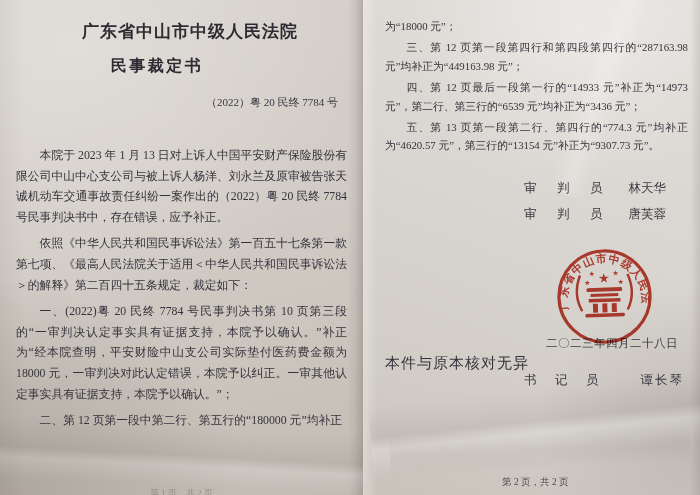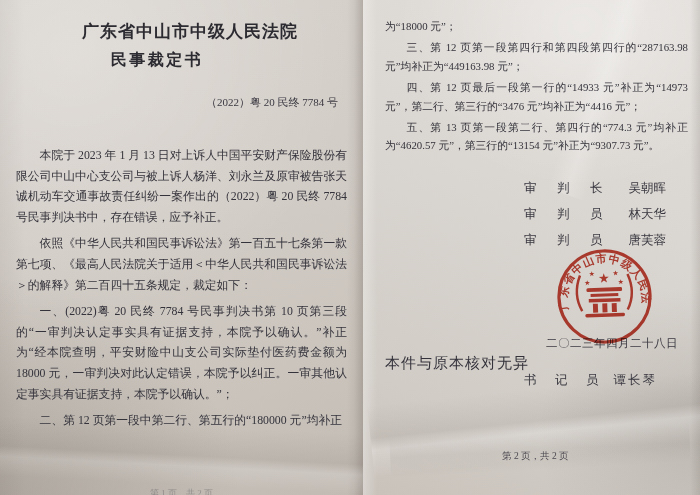--- a/index.html
+++ b/index.html
@@ -46,45 +46,45 @@
   .w2{left:-10px;top:425px;width:380px;height:60px;transform:rotate(3deg);
       background:linear-gradient(to bottom, transparent, rgba(92,84,76,0.10) 50%, rgba(255,255,255,0.14) 68%, transparent);}
   .w3{left:580px;top:-20px;width:40px;height:220px;transform:rotate(18deg);
       background:linear-gradient(to right, transparent, rgba(255,255,255,0.22), transparent);}
   .w4{left:390px;top:430px;width:300px;height:40px;transform:rotate(-3deg);
       background:linear-gradient(to bottom, transparent, rgba(98,90,82,0.08), transparent);}
 
   
   .court-title{position:absolute;left:60px;top:20px;width:260px;text-align:center;
     font-size:17px;font-weight:bold;letter-spacing:1px;color:#2c2b31;}
-  .doc-type{position:absolute;left:82px;top:50px;width:150px;text-align:center;
+  .doc-type{position:absolute;left:82px;top:56px;width:150px;text-align:center;
     font-size:16px;font-weight:bold;letter-spacing:2.5px;color:#2c2b31;}
   .case-number{position:absolute;left:180px;top:95px;width:158px;text-align:right;
     font-size:11px;color:#3a3941;}
   .body-left{position:absolute;left:16px;top:145px;width:331px;
     font-size:11.8px;line-height:20.6px;text-align:justify;color:#34333b;}
   .body-left p{margin:0 0 6px;text-indent:2em;}
   .body-left p.nowrap{white-space:nowrap;overflow:hidden;}
   .body-right{position:absolute;left:385px;top:17px;width:303px;
     font-size:10.8px;line-height:18.4px;text-align:justify;color:#34333b;}
   .body-right p{margin:0 0 3px;text-indent:2em;}
   .body-right p.noindent{text-indent:0;}
   .judges{position:absolute;left:524px;top:180px;width:142px;font-size:12.5px;color:#3a3941;}
   .jrow{display:flex;justify-content:space-between;margin-bottom:9px;}
   .jrole{letter-spacing:4px;white-space:pre;}
   .date-line{position:absolute;left:546px;top:336px;font-size:11.5px;letter-spacing:0.5px;
     color:#3a3941;z-index:1;white-space:nowrap;}
   .seal{position:absolute;left:555px;top:247px;width:99px;height:99px;z-index:2;
     mix-blend-mode:multiply;opacity:0.95;transform:rotate(-2deg);}
   .verify-note{position:absolute;left:385px;top:354px;font-size:15px;letter-spacing:1px;color:#34333b;}
   .clerk{position:absolute;left:524px;top:372px;width:160px;display:flex;
-    justify-content:flex-start;font-size:12.5px;color:#3a3941;gap:12px;}
+    justify-content:space-between;font-size:12.5px;color:#3a3941;gap:12px;}
   .crole{letter-spacing:3px;white-space:pre;}
   .cname{letter-spacing:2px;font-family:Liberation Serif, serif;}
-  .footer-right{position:absolute;left:502px;top:450px;font-size:9.5px;color:#4a4950;text-align:right;}
+  .footer-right{position:absolute;left:502px;top:476px;font-size:9.5px;color:#4a4950;text-align:right;}
   .footer-left{position:absolute;left:150px;top:487px;font-size:9px;color:#4a4950;opacity:0.38;}
 </style>
 </head>
 <body>
 
 <div class="photo">
 
   <div class="page-left">
     <div class="fold-left wrinkle"></div>
   </div>
@@ -107,29 +107,25 @@
     <div class="edge-light wrinkle"></div>
     <div class="edge-dark wrinkle"></div>
   </div>
   <div class="wrinkle w1"></div>
   <div class="wrinkle w3"></div>
   <div class="wrinkle w4"></div>
 
   <div class="body-right">
     <p class="noindent">为“18000 元”；</p>
     <p>三、第 12 页第一段第四行和第四段第四行的“287163.98 元”均补正为“449163.98 元”；</p>
-    <p>四、第 12 页最后一段第一行的“14933 元”补正为“14973 元”，第二行、第三行的“3476 元”均补正为“4416 元”；</p>
+    <p>四、第 12 页最后一段第一行的“14933 元”补正为“14973 元”，第二行、第三行的“6539 元”均补正为“3436 元”；</p>
     <p>五、第 13 页第一段第二行、第四行的“774.3 元”均补正为“4620.57 元”，第三行的“13154 元”补正为“9307.73 元”。</p>
   </div>
 
   <div class="judges">
-    <div class="jrow">
-      <span class="jrole">审　判　长</span>
-      <span class="jname">吴朝晖</span>
-    </div>
     <div class="jrow">
       <span class="jrole">审　判　员</span>
       <span class="jname">林天华</span>
     </div>
     <div class="jrow">
       <span class="jrole">审　判　员</span>
       <span class="jname">唐芙蓉</span>
     </div>
   </div>
 

